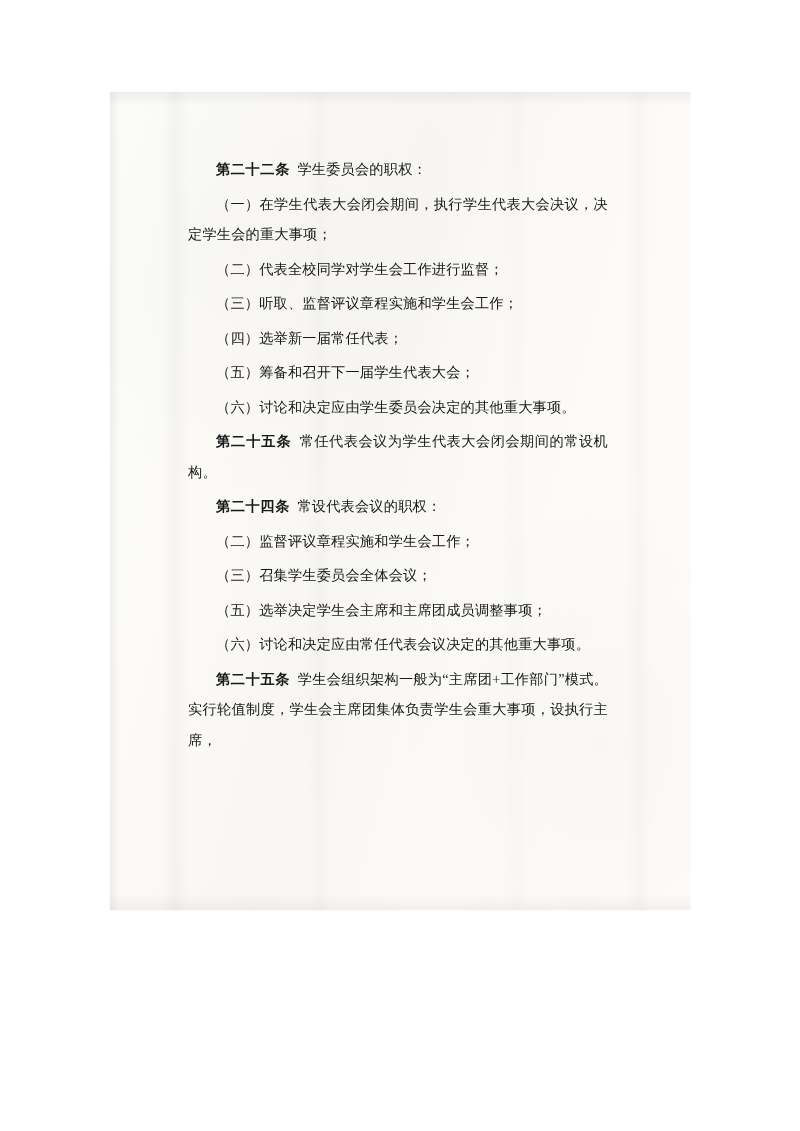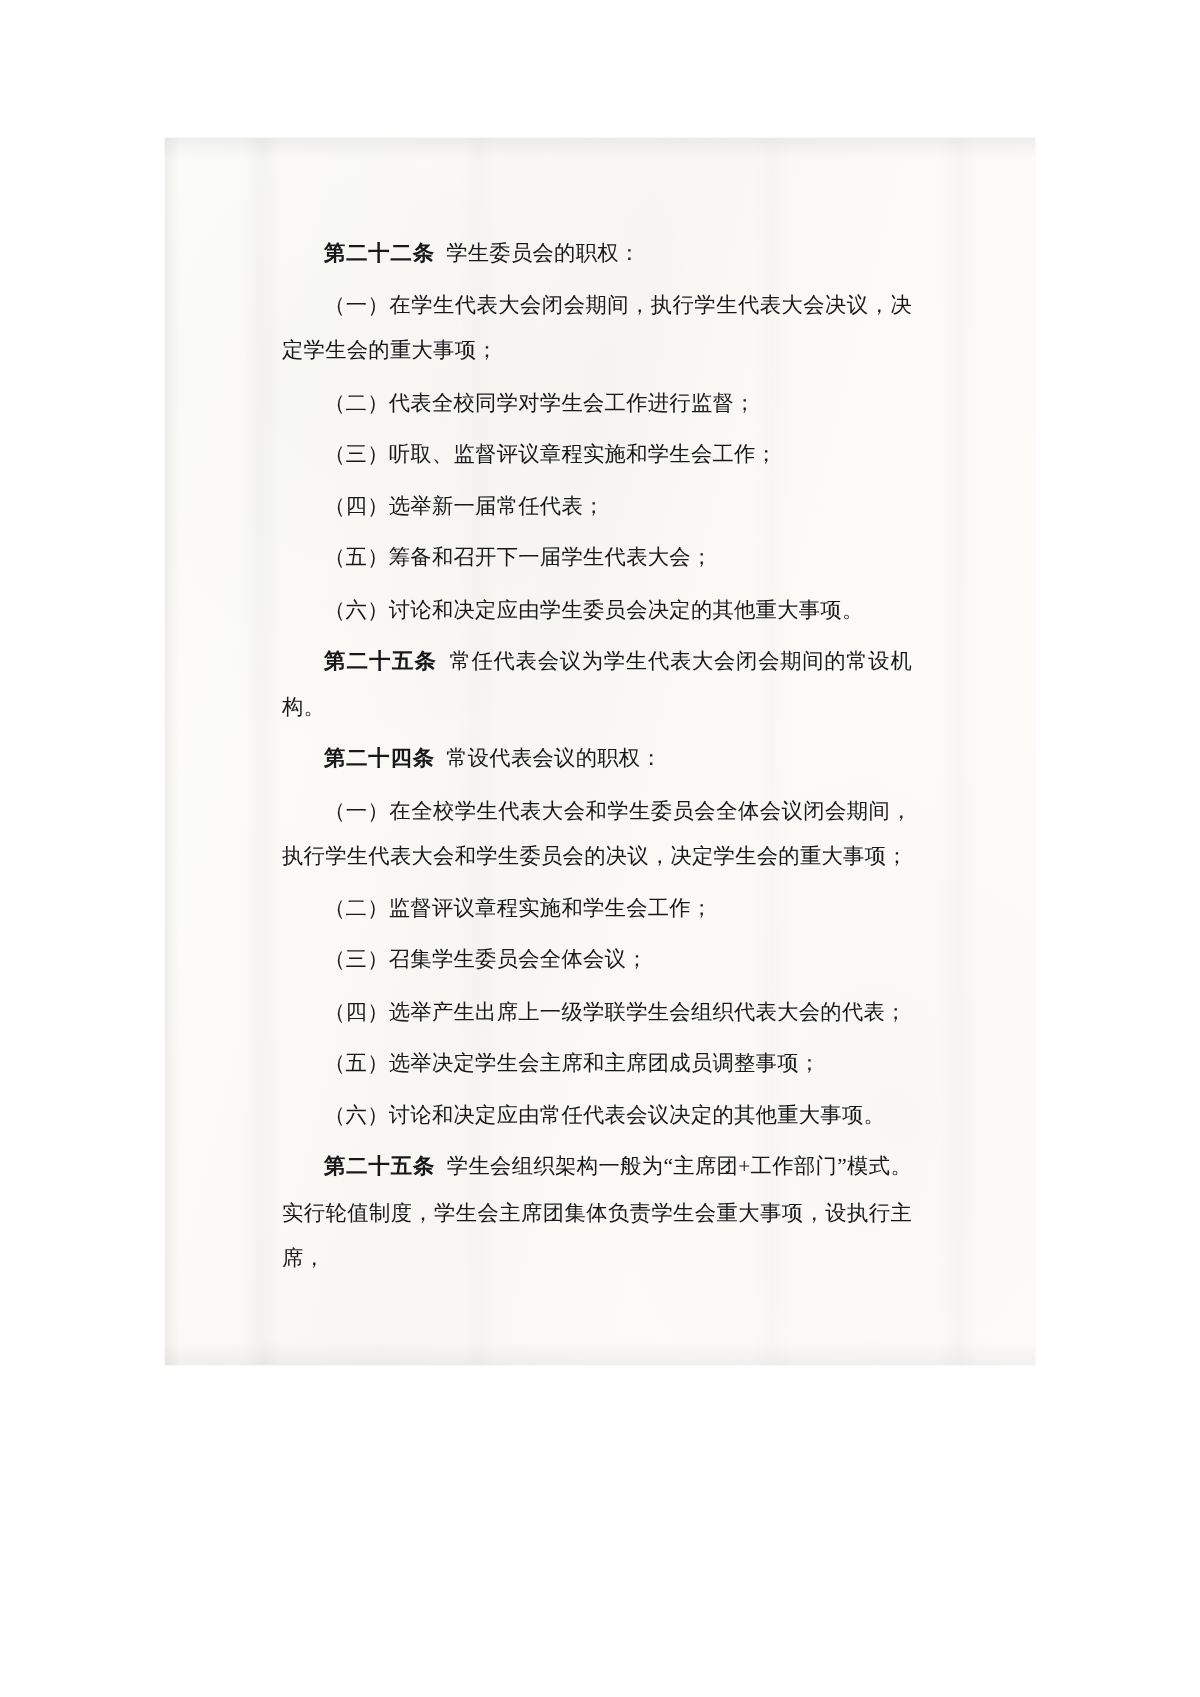--- a/index.html
+++ b/index.html
@@ -113,22 +113,20 @@
     <div class="doc-body">
       <p class="para indent"><span class="art-label">第二十二条</span>&nbsp;&nbsp;<span>学生委员会的职权：</span></p>
       <p class="para indent"><span>（一）在学生代表大会闭会期间，执行学生代表大会决议，决定学生会的重大事项；</span></p>
       <p class="para indent"><span>（二）代表全校同学对学生会工作进行监督；</span></p>
       <p class="para indent"><span>（三）听取、监督评议章程实施和学生会工作；</span></p>
       <p class="para indent"><span>（四）选举新一届常任代表；</span></p>
       <p class="para indent"><span>（五）筹备和召开下一届学生代表大会；</span></p>
       <p class="para indent"><span>（六）讨论和决定应由学生委员会决定的其他重大事项。</span></p>
       <p class="para indent"><span class="art-label">第二十五条</span>&nbsp;&nbsp;<span>常任代表会议为学生代表大会闭会期间的常设机构。</span></p>
       <p class="para indent"><span class="art-label">第二十四条</span>&nbsp;&nbsp;<span>常设代表会议的职权：</span></p>
-      <p class="para indent"><span>（一）在全校学生代表大会和学生委员会全体会议闭会期间，执行学生代表大会和学生委员会的决议，决定学生会的重大事项；</span></p>
       <p class="para indent"><span>（二）监督评议章程实施和学生会工作；</span></p>
       <p class="para indent"><span>（三）召集学生委员会全体会议；</span></p>
-      <p class="para indent"><span>（四）选举产生出席上一级学联学生会组织代表大会的代表；</span></p>
       <p class="para indent"><span>（五）选举决定学生会主席和主席团成员调整事项；</span></p>
       <p class="para indent"><span>（六）讨论和决定应由常任代表会议决定的其他重大事项。</span></p>
       <p class="para indent"><span class="art-label">第二十五条</span>&nbsp;&nbsp;<span>学生会组织架构一般为“主席团+工作部门”模式。实行轮值制度，学生会主席团集体负责学生会重大事项，设执行主席，</span></p>
     </div>
   </div>
 </div>
 
 </body></html>

